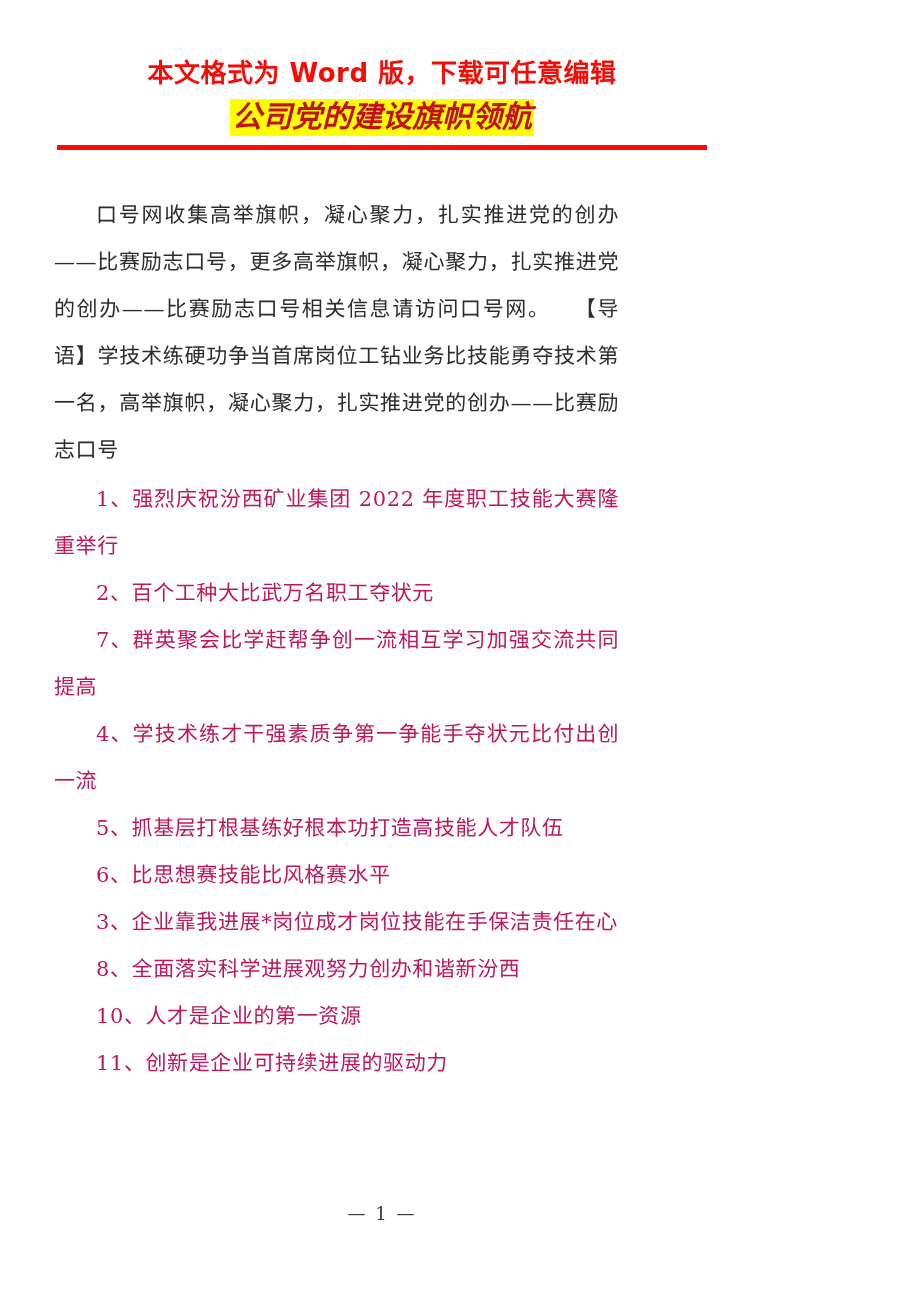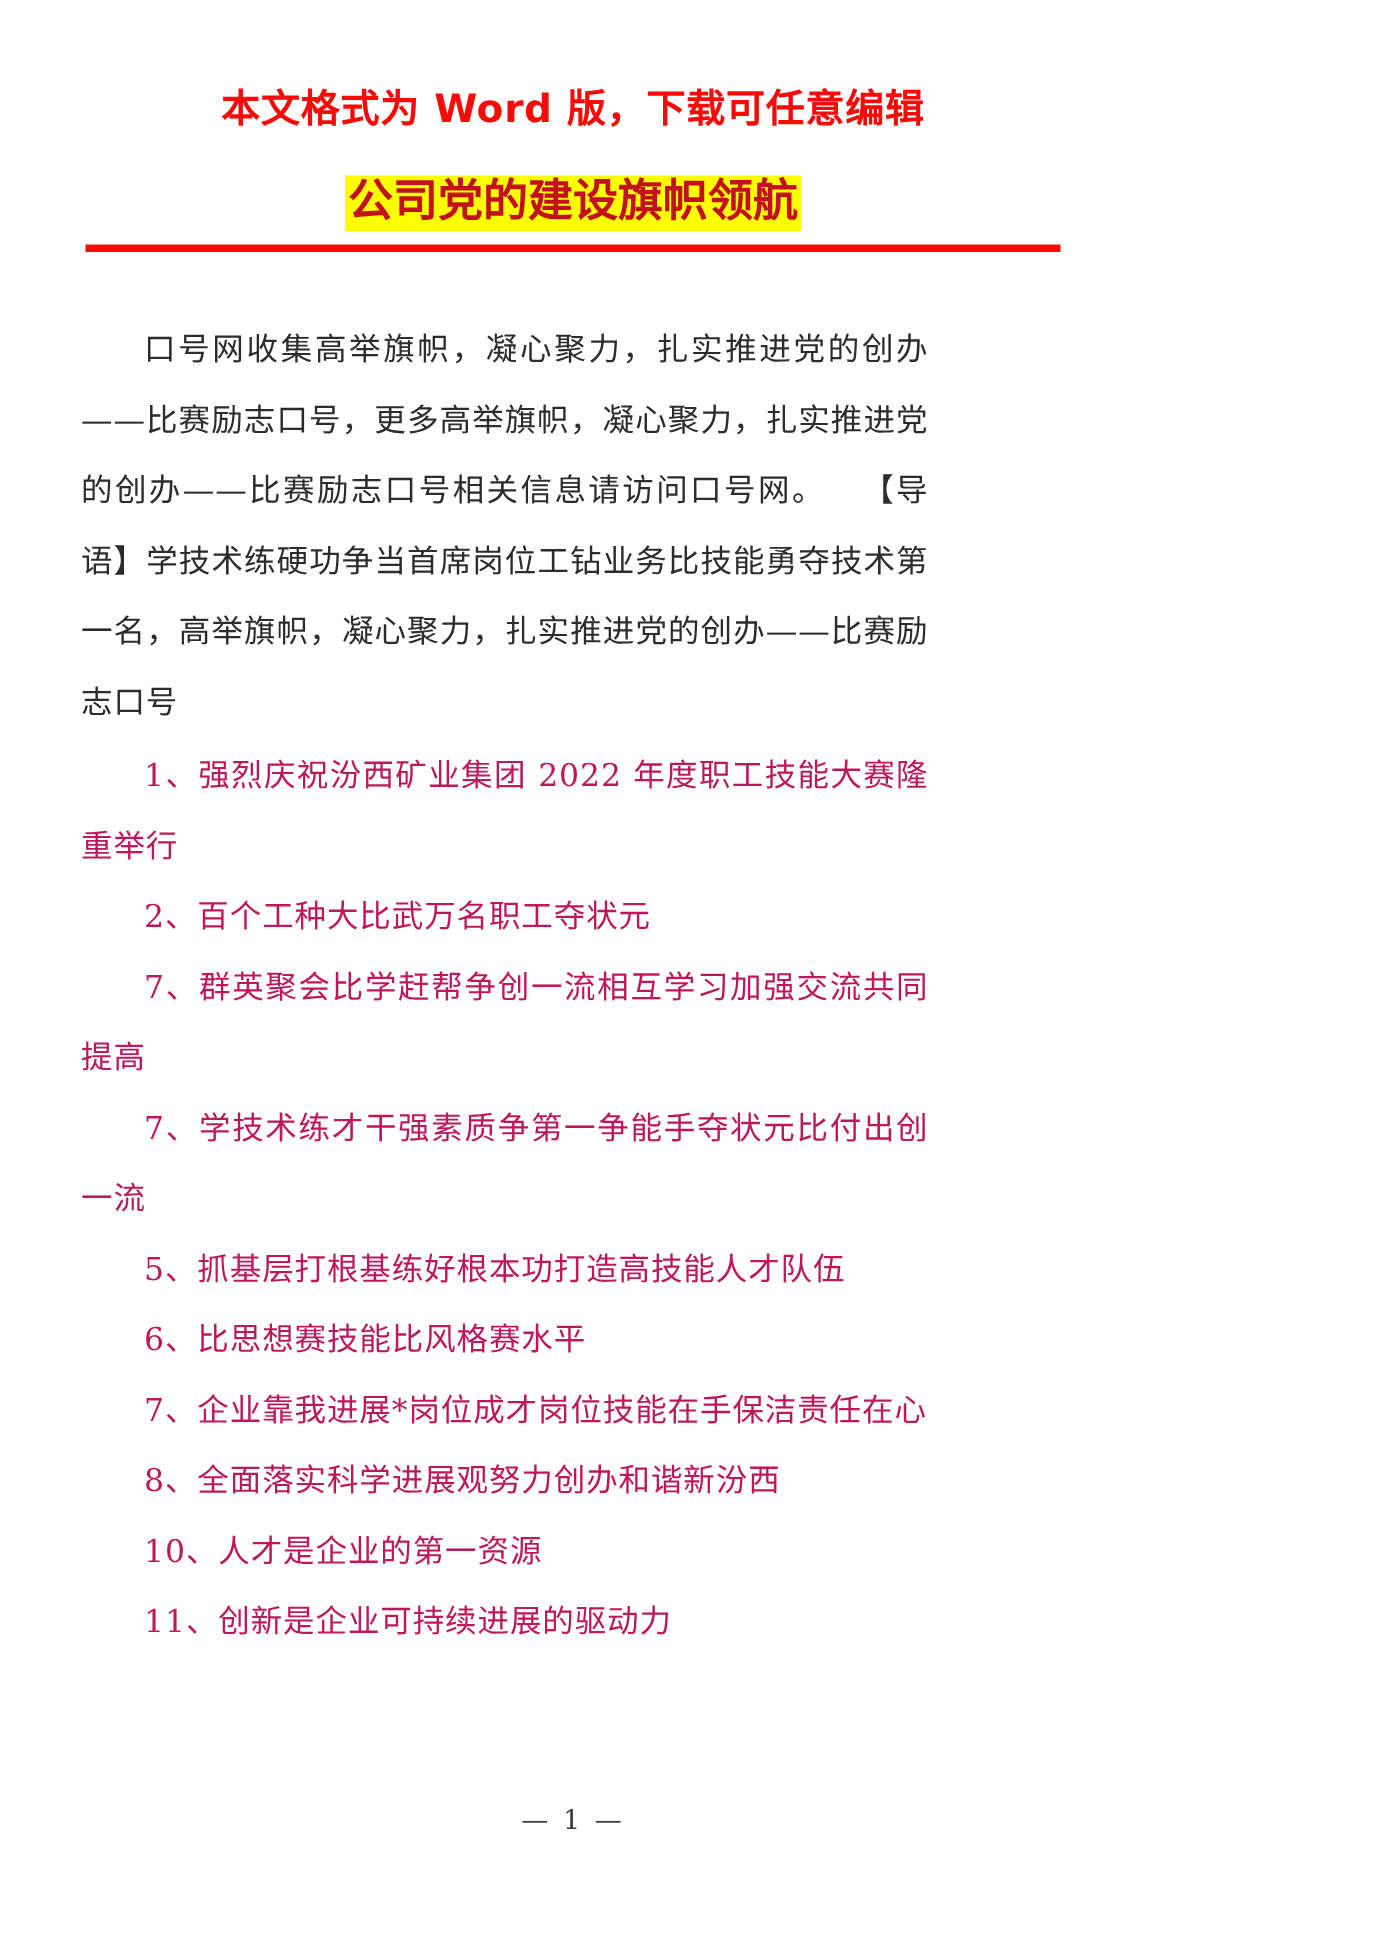--- a/index.html
+++ b/index.html
@@ -34,22 +34,23 @@
     font-family: "DejaVu Sans", "Liberation Sans", sans-serif;
     font-size: 26px;
     font-weight: bold;
     color: #f60b07;
     letter-spacing: 0.5px;
     line-height: 1.2;
     white-space: nowrap;
   }
 
   .doc-title-row {
-    margin-top: 28px;
+    margin-top: 10px;
     line-height: 1.15;
+    font-style: italic;
   }
 
   .doc-title {
     font-family: "DejaVu Sans", "Liberation Sans", sans-serif;
     font-size: 30px;
     font-weight: bold;
     color: #c1121b;
     background: #ffff00;
     padding: 1px 2px;
     display: inline-block;
@@ -129,24 +130,24 @@
   </div>
 
   <div class="body-zone">
 
     <p class="para">口号网收集高举旗帜，凝心聚力，扎实推进党的创办——比赛励志口号，更多高举旗帜，凝心聚力，扎实推进党的创办——比赛励志口号相关信息请访问口号网。　　【导语】学技术练硬功争当首席岗位工钻业务比技能勇夺技术第一名，高举旗帜，凝心聚力，扎实推进党的创办——比赛励志口号</p>
 
     <div class="list-zone">
       <p class="list-item">1、强烈庆祝汾西矿业集团 2022 年度职工技能大赛隆重举行</p>
       <p class="list-item">2、百个工种大比武万名职工夺状元</p>
       <p class="list-item">7、群英聚会比学赶帮争创一流相互学习加强交流共同提高</p>
-      <p class="list-item">7、学技术练才干强素质争第一争能手夺状元比付出创一流</p>
+      <p class="list-item">4、学技术练才干强素质争第一争能手夺状元比付出创一流</p>
       <p class="list-item">5、抓基层打根基练好根本功打造高技能人才队伍</p>
       <p class="list-item">6、比思想赛技能比风格赛水平</p>
-      <p class="list-item">7、企业靠我进展*岗位成才岗位技能在手保洁责任在心</p>
+      <p class="list-item">3、企业靠我进展*岗位成才岗位技能在手保洁责任在心</p>
       <p class="list-item">8、全面落实科学进展观努力创办和谐新汾西</p>
       <p class="list-item">10、人才是企业的第一资源</p>
       <p class="list-item">11、创新是企业可持续进展的驱动力</p>
     </div>
 
   </div>
 
   <div class="footer-zone">
     <span class="page-number">— 1 —</span>
   </div>

